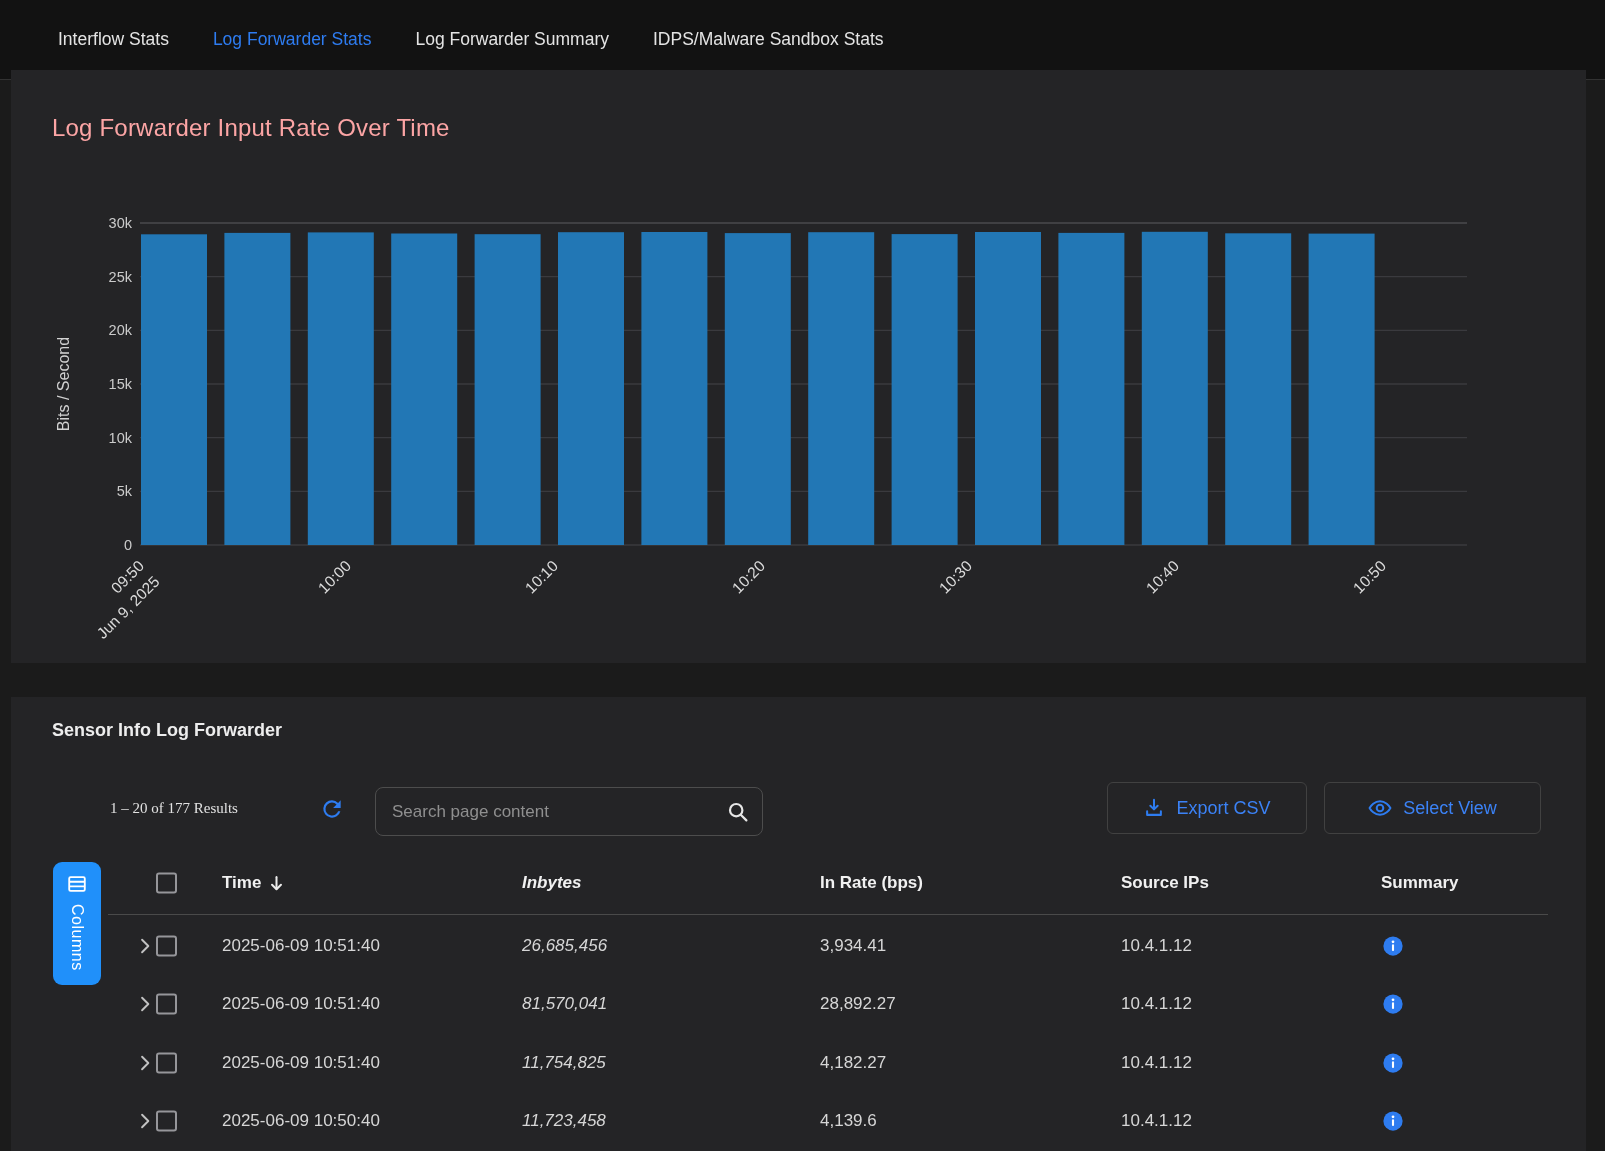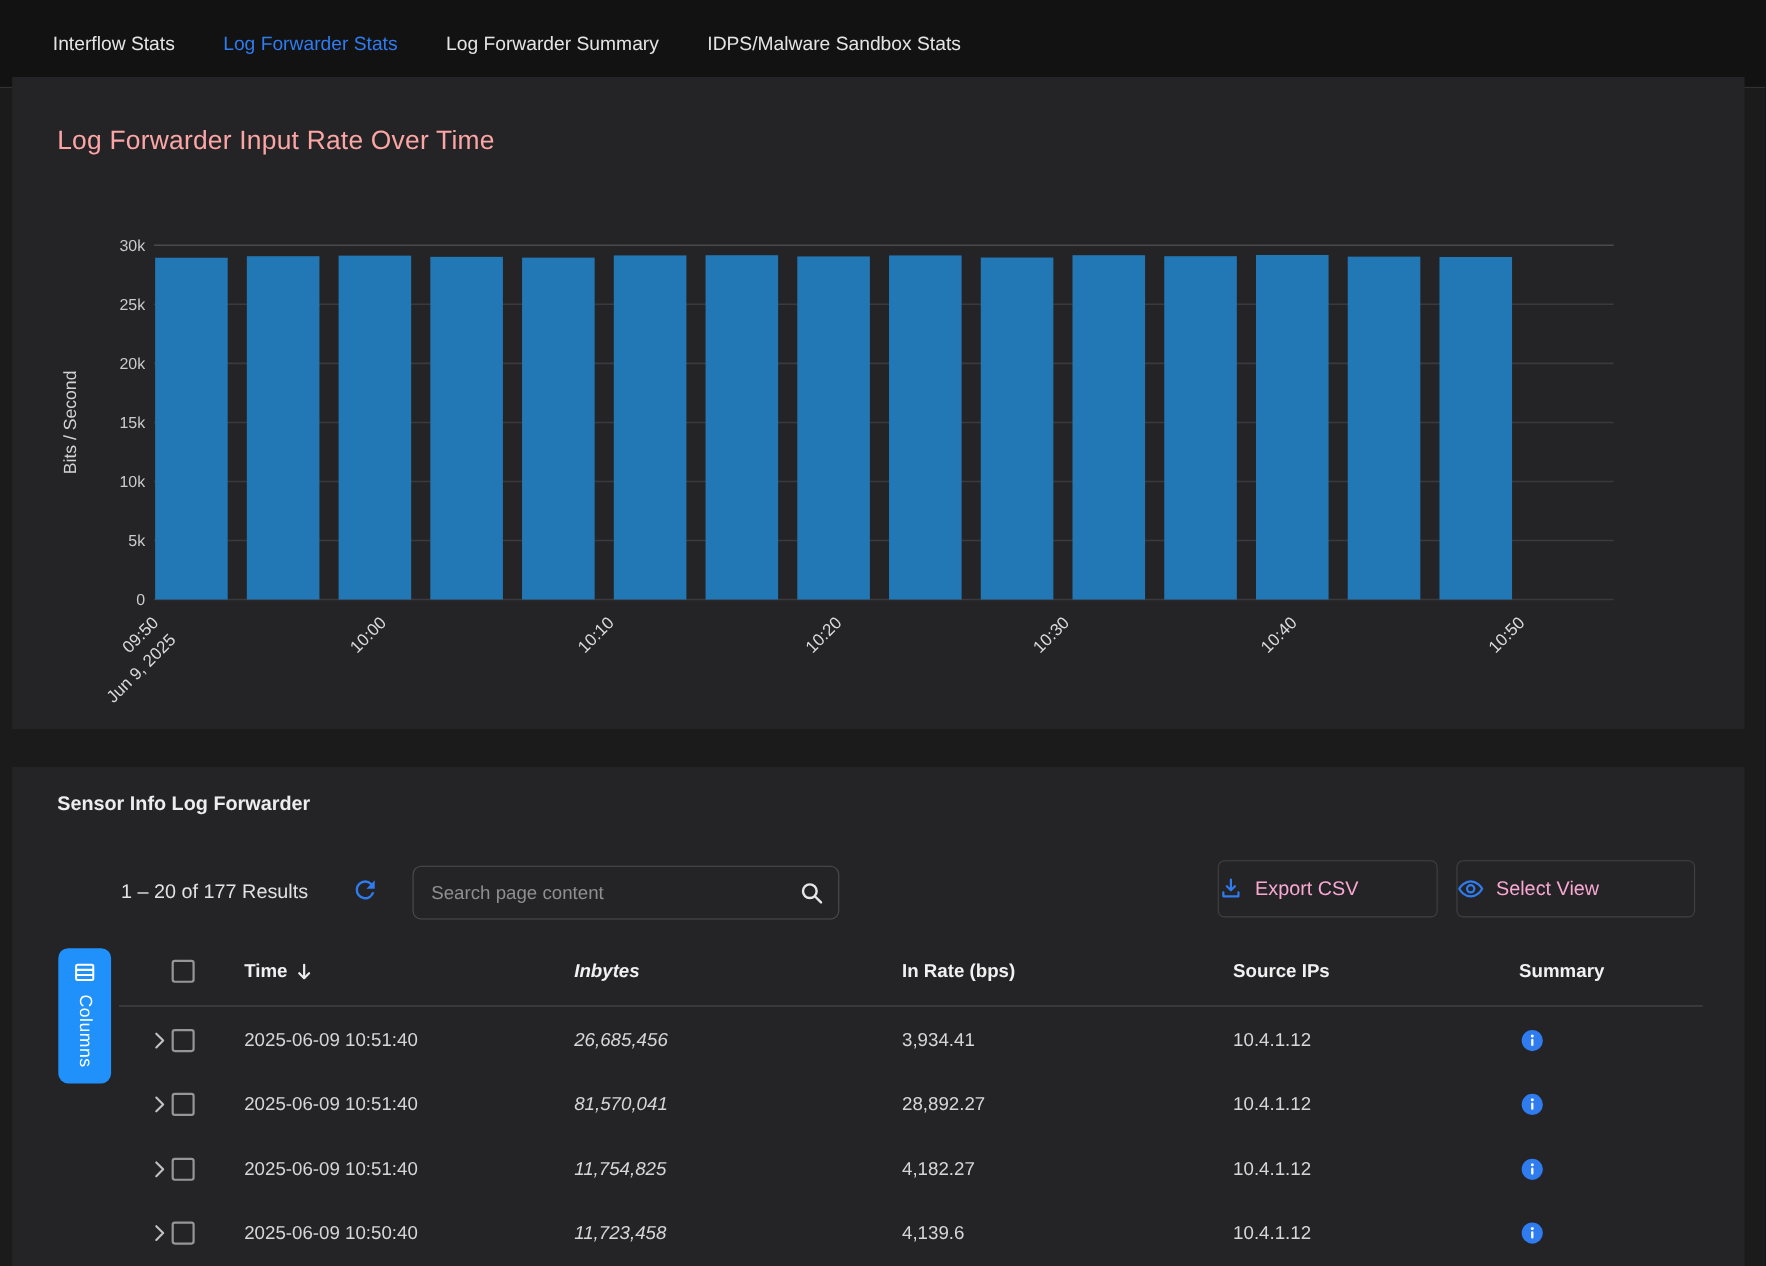--- a/index.html
+++ b/index.html
@@ -6,21 +6,21 @@
   html,body { background:#101010; }
   .screen {
     position:relative; width:1605px; height:1151px; overflow:hidden;
     background:#1b1b1b; font-family:"Liberation Sans",sans-serif;
     -webkit-font-smoothing:antialiased;
   }
   
   .tabbar {
     position:absolute; top:0; left:0; right:0; height:80px;
     background:#121212; border-bottom:1px solid #323232;
-    display:flex; align-items:stretch; padding-left:26px;
+    display:flex; align-items:stretch; padding-left:36px;
   }
   .tab {
     position:relative; display:flex; align-items:center; padding:0 22px;
     font-size:17.5px; font-weight:500; color:#e4e4e4; cursor:pointer; white-space:nowrap;
   }
   .tab.active { color:#2e7cf0; }
   .tab.active::after {
     content:""; position:absolute; left:0; right:0; bottom:-1px; height:4px;
     background:#2e7cf0; border-radius:2px;
   }
@@ -35,41 +35,41 @@
   .chart-mount { position:absolute; inset:0; }
   .chart-mount svg { position:absolute; left:0; top:0; }
   .ytick { fill:#cbcbcb; font-size:14.5px; font-family:"Liberation Sans",sans-serif; }
   .xtick { fill:#dadada; font-size:15.5px; font-family:"Liberation Sans",sans-serif; }
   .ylab  { fill:#d2d2d2; font-size:16px;  font-family:"Liberation Sans",sans-serif; }
   
   .section-title {
     position:absolute; left:41px; top:23px; font-size:18px; font-weight:600; color:#ededed;
   }
   .results {
-    position:absolute; left:99px; top:103px; font-size:18px; color:#e2e2e2; white-space:nowrap;
+    position:absolute; left:99px; top:103px; font-size:15px; color:#e2e2e2; white-space:nowrap;font-family:Liberation Serif, serif;
   }
   .refresh-btn {
     position:absolute; left:308px; top:99px; width:26px; height:26px;
     background:none; border:none; cursor:pointer; padding:0;
   }
   .searchbox {
     position:absolute; left:364px; top:90px; width:388px; height:49px;
     border:1px solid #4d4d4d; border-radius:8px; background:#242426;
   }
   .searchbox input {
     width:100%; height:100%; background:transparent; border:none; outline:none;
     color:#e0e0e0; font-size:17px; padding:0 46px 0 16px;
     font-family:"Liberation Sans",sans-serif;
   }
   .searchbox input::placeholder { color:#8f8f8f; }
   .search-icon { position:absolute; right:12px; top:12px; width:24px; height:24px; cursor:pointer; }
   .tbtn {
-    position:absolute; top:85px; height:52px; display:flex; align-items:center; 
+    position:absolute; top:85px; height:52px; display:flex; align-items:center; justify-content:center;
     gap:11px; background:transparent; border:1px solid #414141; border-radius:6px;
-    color:#f9a8d4; font-size:18px; font-weight:500; cursor:pointer;
+    color:#3b82f6; font-size:18px; font-weight:500; cursor:pointer;
     font-family:"Liberation Sans",sans-serif;
   }
   .export-btn { left:1096px; width:200px; }
   .select-btn { left:1313px; width:217px; }
   .columns-btn {
     position:absolute; left:42px; top:165px; width:48px; height:123px;
     background:#2090fa; border:none; border-radius:9px; cursor:pointer;
     display:flex; flex-direction:column; align-items:center; padding-top:11px; gap:9px;
   }
   .columns-label {

